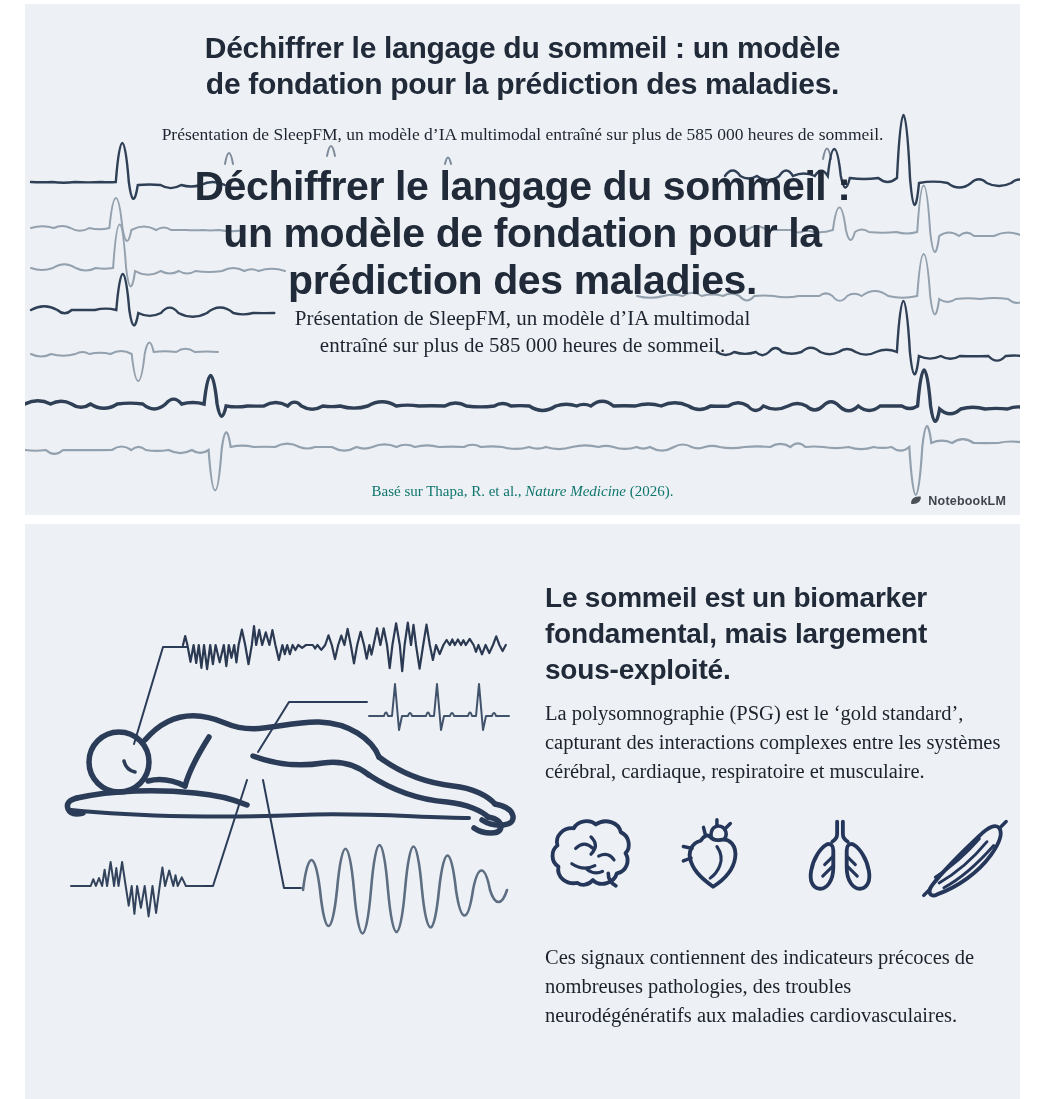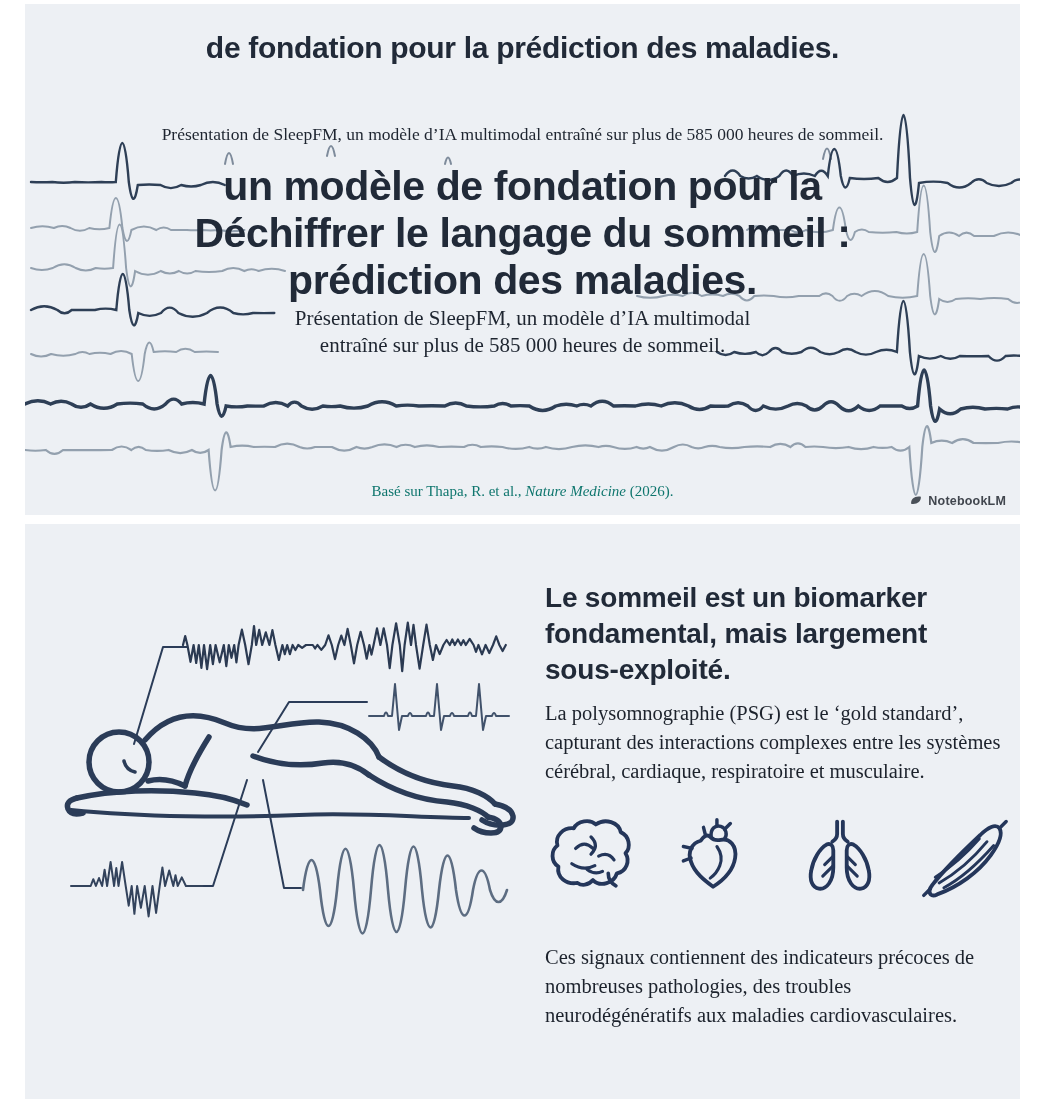--- a/index.html
+++ b/index.html
@@ -48,27 +48,28 @@
       <path d="M6,350 q10.1,5.2 20.1,0 q12.2,3.5 24.3,0 q7.0,-3.9 14.0,0 q10.5,-2.3 21.1,0 q10.6,-5.8 21.2,0 c4,36 9,36 13,0 c3,-15 6,-15 9,-2 q11.2,-1.6 22.5,0 q9.2,-6.4 18.5,0 q11.7,-0.8 23.3,0" fill="none" stroke="#93a0ae" stroke-width="2" stroke-linecap="round"></path>
       <path d="M700,172 q7.7,-10.9 15.3,0 q8.3,5.1 16.6,0 q11.2,8.0 22.4,0 q6.9,-10.9 13.7,0 q10.9,-5.1 21.8,0 q6.5,-10.6 13.0,0 c4,-36 9,-36 13,0 c3,15 6,15 9,2 q14.2,2.1 28.5,0 q9.3,7.8 18.7,0 c4,-84 9,-84 13,0 c3,35 6,35 9,5 q14.3,-2.8 28.7,0 q11.7,9.2 23.3,0 q7.9,-7.6 15.7,0 q12.3,6.1 24.5,0 q8.0,-7.0 15.9,0" fill="none" stroke="#2e3f56" stroke-width="2.4" stroke-linecap="round"></path>
       <path d="M722,226 q9.9,-7.3 19.8,0 q12.1,-0.2 24.1,0 q7.4,5.2 14.9,0 q13.6,4.5 27.1,0 c4,-30 9,-30 13,0 c3,13 6,13 9,2 q6.9,-5.1 13.9,0 q13.8,1.3 27.5,0 q10.5,3.0 20.9,0 c4,-62 9,-62 13,0 c3,26 6,26 9,4 q9.9,-7.1 19.8,0 q7.5,-6.8 15.1,0 q9.8,0.1 19.7,0 q14.3,-7.1 28.6,0" fill="none" stroke="#93a0ae" stroke-width="2" stroke-linecap="round"></path>
       <path d="M612,292 q13.2,3.7 26.4,0 q9.7,-2.6 19.4,0 q9.5,-6.3 18.9,0 q10.7,-2.8 21.3,0 q8.3,-4.3 16.5,0 q7.4,8.9 14.8,0 q9.7,-1.2 19.4,0 q12.5,2.4 25.0,0 q10.3,0.1 20.6,0 q6.6,-5.3 13.2,0 q7.3,9.6 14.6,0 q7.2,-4.4 14.5,0 q13.3,-10.0 26.6,0 q14.5,3.3 29.0,0 c4,-56 9,-56 13,0 c3,24 6,24 9,3 q8.3,6.0 16.6,0 q12.3,-1.7 24.6,0 q13.8,-2.1 27.7,0 q9.0,7.9 18.0,0" fill="none" stroke="#93a0ae" stroke-width="2" stroke-linecap="round"></path>
       <path d="M692,348 q8.6,6.1 17.2,0 q10.8,3.8 21.7,0 q6.5,6.4 13.0,0 q6.6,-7.9 13.2,0 q9.7,3.4 19.3,0 q9.4,-8.7 18.9,0 q9.2,4.5 18.4,0 q8.5,-6.2 17.0,0 q10.2,5.3 20.3,0 q10.4,-4.5 20.9,0 c4,-68 9,-68 13,0 c3,29 6,29 9,4 q11.0,5.2 21.9,0 q9.5,5.5 19.1,0 q14.3,0.4 28.5,0 q8.6,9.2 17.2,0 q8.2,-0.9 16.4,0" fill="none" stroke="#2e3f56" stroke-width="2.4" stroke-linecap="round"></path>
       <path d="M0,400 q12.8,-6.4 25.6,0 q10.5,-5.4 20.9,0 q9.5,6.7 19.0,0 q13.4,8.6 26.8,0 q12.8,-1.8 25.5,0 q11.4,9.8 22.8,0 q8.0,-9.8 16.0,0 q11.2,-2.9 22.5,0 c4,-38 9,-38 13,0 c3,16 6,16 9,2 q10.7,1.8 21.3,0 q8.2,0.2 16.4,0 q11.9,-6.9 23.9,0 q6.8,-7.7 13.7,0 q10.7,6.4 21.5,0 q8.6,1.3 17.2,0 q13.9,4.2 27.8,0 q14.1,-8.4 28.3,0 q11.3,-1.7 22.6,0 q13.0,-0.6 26.0,0 q10.8,-6.1 21.6,0 q13.9,1.7 27.9,0 q8.3,-4.9 16.6,0 q9.2,-0.8 18.4,0 q13.3,8.9 26.5,0 q10.5,-3.4 20.9,0 q7.1,-3.2 14.2,0 q11.3,-9.6 22.6,0 q10.9,-0.5 21.9,0 q12.9,-4.0 25.8,0 q13.6,-6.6 27.3,0 q11.0,7.0 22.0,0 q8.9,0.6 17.8,0 q9.8,-6.5 19.6,0 q7.7,8.9 15.4,0 q12.4,6.2 24.8,0 q9.2,-4.9 18.3,0 q8.3,7.9 16.6,0 q8.1,-8.6 16.1,0 q9.6,9.5 19.2,0 q10.9,8.9 21.8,0 q10.8,0.0 21.6,0 q8.0,4.9 15.9,0 c4,-48 9,-48 13,0 c3,20 6,20 9,3 q10.5,9.6 21.1,0 q12.2,-3.4 24.3,0 q11.3,-1.3 22.6,0 q10.5,-4.3 21.1,0" fill="none" stroke="#2e3f56" stroke-width="3.4" stroke-linecap="round"></path>
       <path d="M0,446 q10.4,1.5 20.8,0 q8.6,7.7 17.3,0 q13.1,0.1 26.3,0 q11.2,0.3 22.5,0 q9.7,-7.0 19.4,0 q7.3,-6.4 14.5,0 q11.4,1.7 22.8,0 q11.7,6.1 23.3,0 q8.3,5.9 16.7,0 c4,54 9,54 13,0 c3,-23 6,-23 9,-3 q11.6,-2.7 23.2,0 q10.6,-0.5 21.2,0 q12.2,-6.8 24.5,0 q7.7,3.0 15.5,0 q8.4,0.0 16.9,0 q12.3,7.1 24.6,0 q8.0,3.1 15.9,0 q12.0,-5.1 24.1,0 q9.1,-4.5 18.3,0 q12.1,-3.2 24.2,0 q12.5,-0.6 25.0,0 q8.4,-4.5 16.8,0 q10.8,-1.1 21.7,0 q13.3,3.8 26.7,0 q8.3,3.3 16.7,0 q13.0,4.2 26.1,0 q13.3,-3.1 26.6,0 q7.4,-2.2 14.7,0 q11.6,3.9 23.3,0 q6.7,3.2 13.3,0 q12.0,7.1 24.0,0 q8.9,-5.0 17.7,0 q6.6,2.7 13.1,0 q7.5,-2.2 14.9,0 q12.4,2.3 24.7,0 q12.9,-1.2 25.9,0 q10.1,-6.4 20.3,0 q7.4,-7.1 14.9,0 q8.8,-1.0 17.7,0 q12.7,2.1 25.5,0 q12.5,4.3 24.9,0 q9.1,1.9 18.2,0 q8.8,7.4 17.6,0 c4,64 9,64 13,0 c3,-27 6,-27 9,-4 q10.4,-4.7 20.8,0 q10.8,-7.7 21.5,0 q12.2,0.2 24.4,0 q13.5,-3.0 26.9,0" fill="none" stroke="#93a0ae" stroke-width="2.2" stroke-linecap="round"></path>
     </svg>
 
   <div class="txt header-title">
+    <div>Déchiffrer le langage du sommeil : un modèle</div>
     <div>de fondation pour la prédiction des maladies.</div>
   </div>
   <div class="txt header-subtitle">Présentation de SleepFM, un modèle d’IA multimodal entraîné sur plus de 585 000 heures de sommeil.</div>
 
   <div class="txt hero-title">
+    <div>Déchiffrer le langage du sommeil :</div>
     <div>un modèle de fondation pour la</div>
-    <div>Déchiffrer le langage du sommeil :</div>
     <div>prédiction des maladies.</div>
   </div>
   <div class="txt hero-subtitle">
     <div>Présentation de SleepFM, un modèle d’IA multimodal</div>
     <div>entraîné sur plus de 585 000 heures de sommeil.</div>
   </div>
 
   <div class="txt citation"><span>Basé sur Thapa, R. et al., </span><span class="it">Nature Medicine</span><span> (2026).</span></div>
 
   <div class="brand" id="brand-top">

